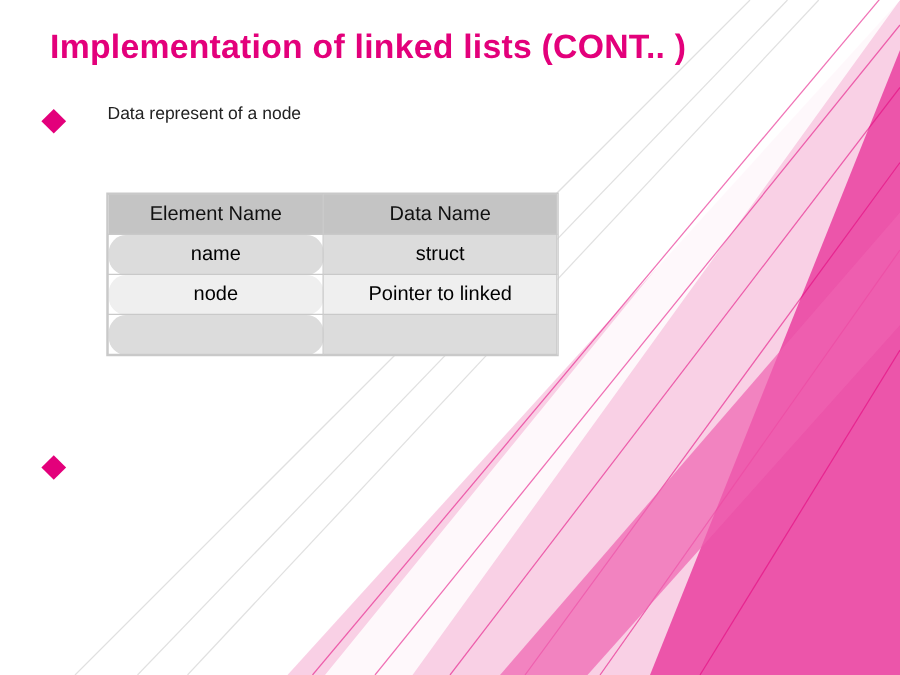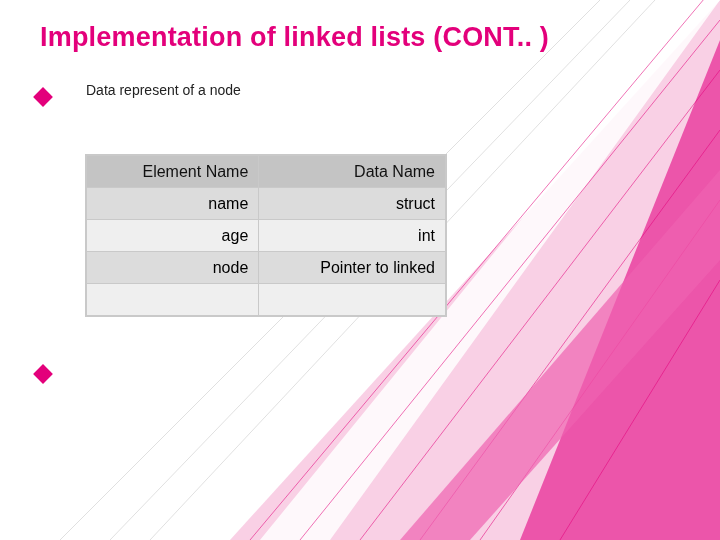--- a/index.html
+++ b/index.html
@@ -51,34 +51,34 @@
     top: 155px;
     left: 86px;
     width: 360px;
     border-collapse: collapse;
     font-family: Arial, Helvetica, sans-serif;
     font-size: 16px;
     z-index: 2;
     box-shadow: 0 0 0 1px #c9c9c9;
   }
   .tbl th, .tbl td {
-    text-align: right;
+    text-align: center;
     padding: 5px 10px;
     height: 32px;
     border: 1px solid #c9c9c9;
     background-clip: padding-box;
   }
   .tbl th {
     background: #c4c4c4;
     font-weight: normal;
     color: #111;
   }
   .tbl tr:nth-child(even) td { background: #efefef; }
   .tbl tr:nth-child(odd) td  { background: #dcdcdc; }
-  .tbl td.col1 { width: 48%; }
+  .tbl td.col1 { width: 48%; border-radius: 14px; }
 </style>
 </head>
 <body>
 
 <svg class="bg-art" viewBox="0 0 720 540" preserveAspectRatio="none">
 
   <polygon points="720,0 720,540 230,540" fill="#f4a9cf" opacity="0.55"></polygon>
 
   <polygon points="720,40 720,540 520,540" fill="#ea3fa0" opacity="0.85"></polygon>
 
@@ -113,24 +113,20 @@
       <th class="col1">Element Name</th>
       <th>Data Name</th>
     </tr>
   </thead>
   <tbody>
     <tr>
       <td class="col1">name</td>
       <td>struct</td>
     </tr>
     <tr>
-      <td class="col1">age</td>
-      <td>int</td>
-    </tr>
-    <tr>
       <td class="col1">node</td>
       <td>Pointer to linked</td>
     </tr>
     <tr>
       <td class="col1"></td>
       <td></td>
     </tr>
   </tbody>
 </table>
 

